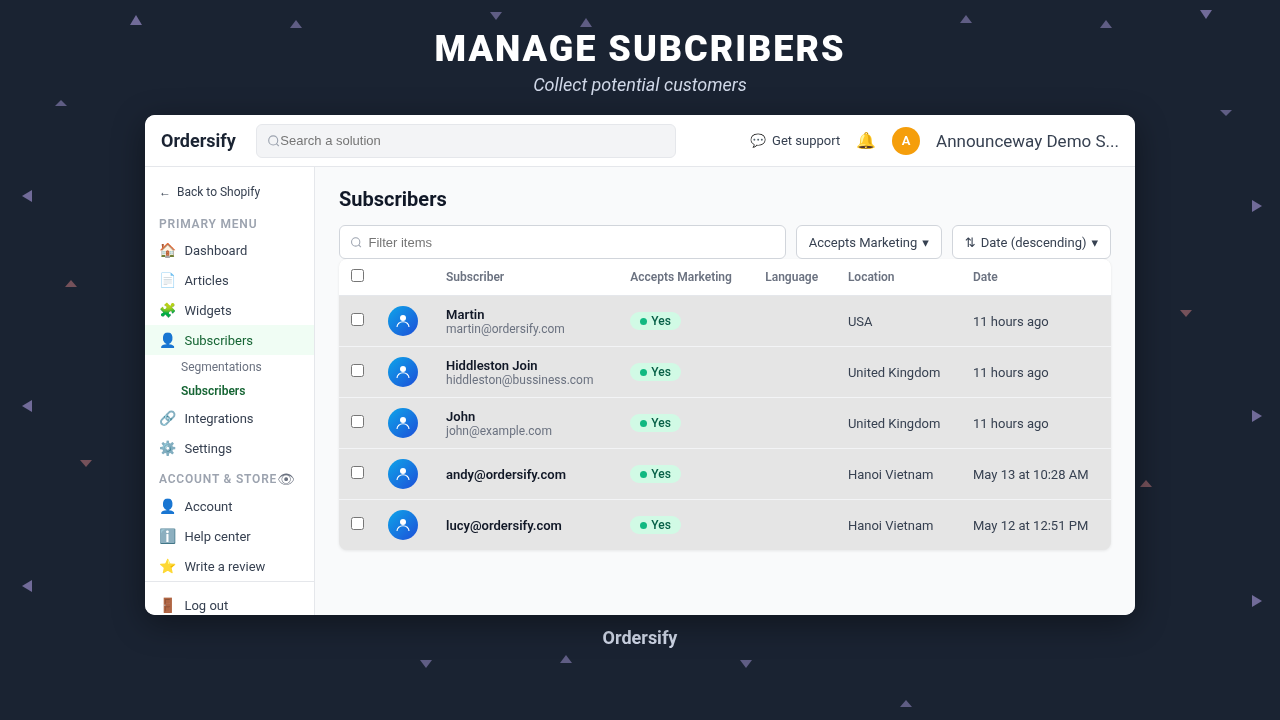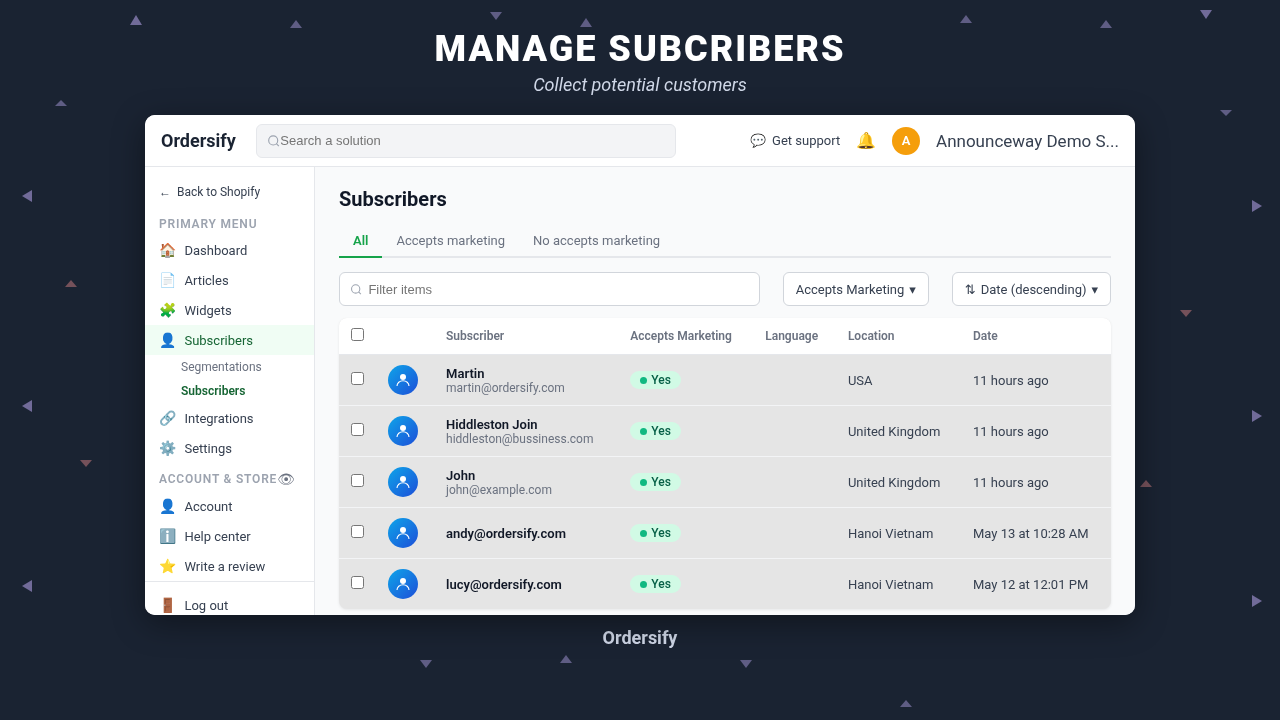--- a/index.html
+++ b/index.html
@@ -230,22 +230,22 @@
     .tab.active {
       color: #16a34a;
       border-bottom-color: #16a34a;
       font-weight: 600;
     }
 
     
     .filter-row {
       display: flex;
       align-items: center;
-      gap: 23px;
-      margin-bottom: 12px;
+      gap: 10px;
+      margin-bottom: 0;
     }
     .filter-search {
       flex: 1;
       display: flex;
       align-items: center;
       background: #fff;
       border: 1px solid #d1d5db;
       border-radius: 6px;
       padding: 0 10px;
       height: 34px;
@@ -493,25 +493,20 @@
         <div class="sidebar-item">
           <span class="icon">🚪</span>
           <span>Log out</span>
         </div>
       </div>
     </div>
 
     <div class="main-content">
       <div class="page-title">Subscribers</div>
 
-      <div class="tabs-row">
-        <div class="tab active">All</div>
-        <div class="tab">Accepts marketing</div>
-        <div class="tab">No accepts marketing</div>
-      </div>
 
       <div class="filter-row">
         <div class="filter-search">
           <svg width="13" height="13" fill="none" stroke="#9ca3af" stroke-width="2" viewBox="0 0 24 24">
               <circle cx="11" cy="11" r="8"></circle>
               <path d="m21 21-4.35-4.35"></path>
             </svg>
           <input type="text" placeholder="Filter items" style="">
         </div>
         <div class="filter-btn">
@@ -646,21 +641,21 @@
     </td>
     <td>
       <div class="subscriber-name">lucy@ordersify.com</div>
 
     </td>
     <td>
       <span class="yes-badge">Yes</span>
     </td>
     <td></td>
     <td>Hanoi Vietnam</td>
-    <td>May 12 at 12:01 PM</td>
+    <td>May 12 at 12:51 PM</td>
   </tr>
           </tbody>
       </table>
 
     </div>
 
   </div>
 </div>
 
 <div class="page-footer">

